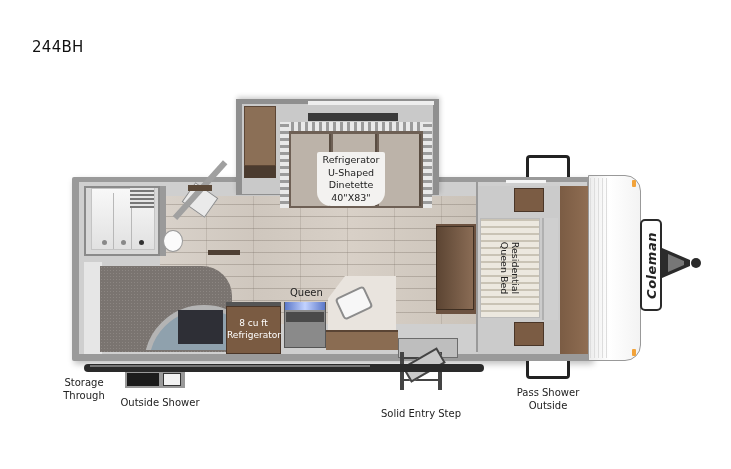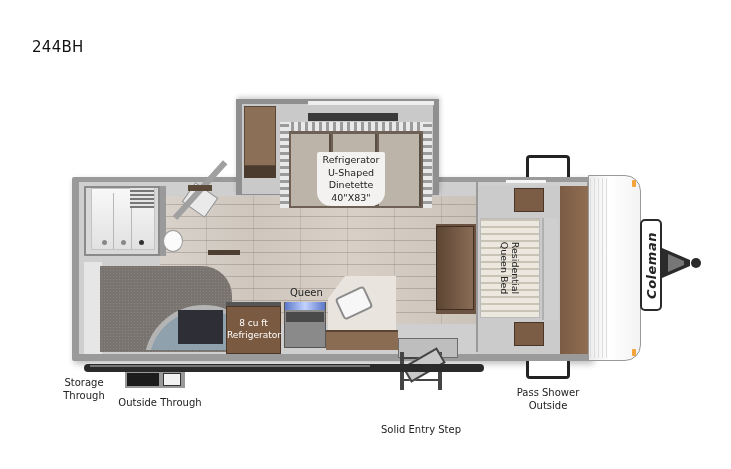--- a/index.html
+++ b/index.html
@@ -215,19 +215,19 @@
   <div class="abs rail"></div>
   <div class="abs rail-hi"></div>
   <div class="abs outkitchen"></div>
   <div class="abs outk-burner"></div>
   <div class="abs outk-sink"></div>
 
   <div class="abs label" style="left:60px;top:377px;width:48px;">
     <div>Storage</div>
     <div>Through</div>
   </div>
-  <div class="abs label" style="left:118px;top:397px;width:84px;">Outside Through</div>
-  <div class="abs label" style="left:378px;top:424px;width:86px;">Solid Entry Step</div>
+  <div class="abs label" style="left:118px;top:397px;width:84px;">Outside Shower</div>
+  <div class="abs label" style="left:378px;top:408px;width:86px;">Solid Entry Step</div>
   <div class="abs label" style="left:513px;top:387px;width:70px;">
     <div>Pass Shower</div>
     <div>Outside</div>
   </div>
 </div>
 
 </body></html>

